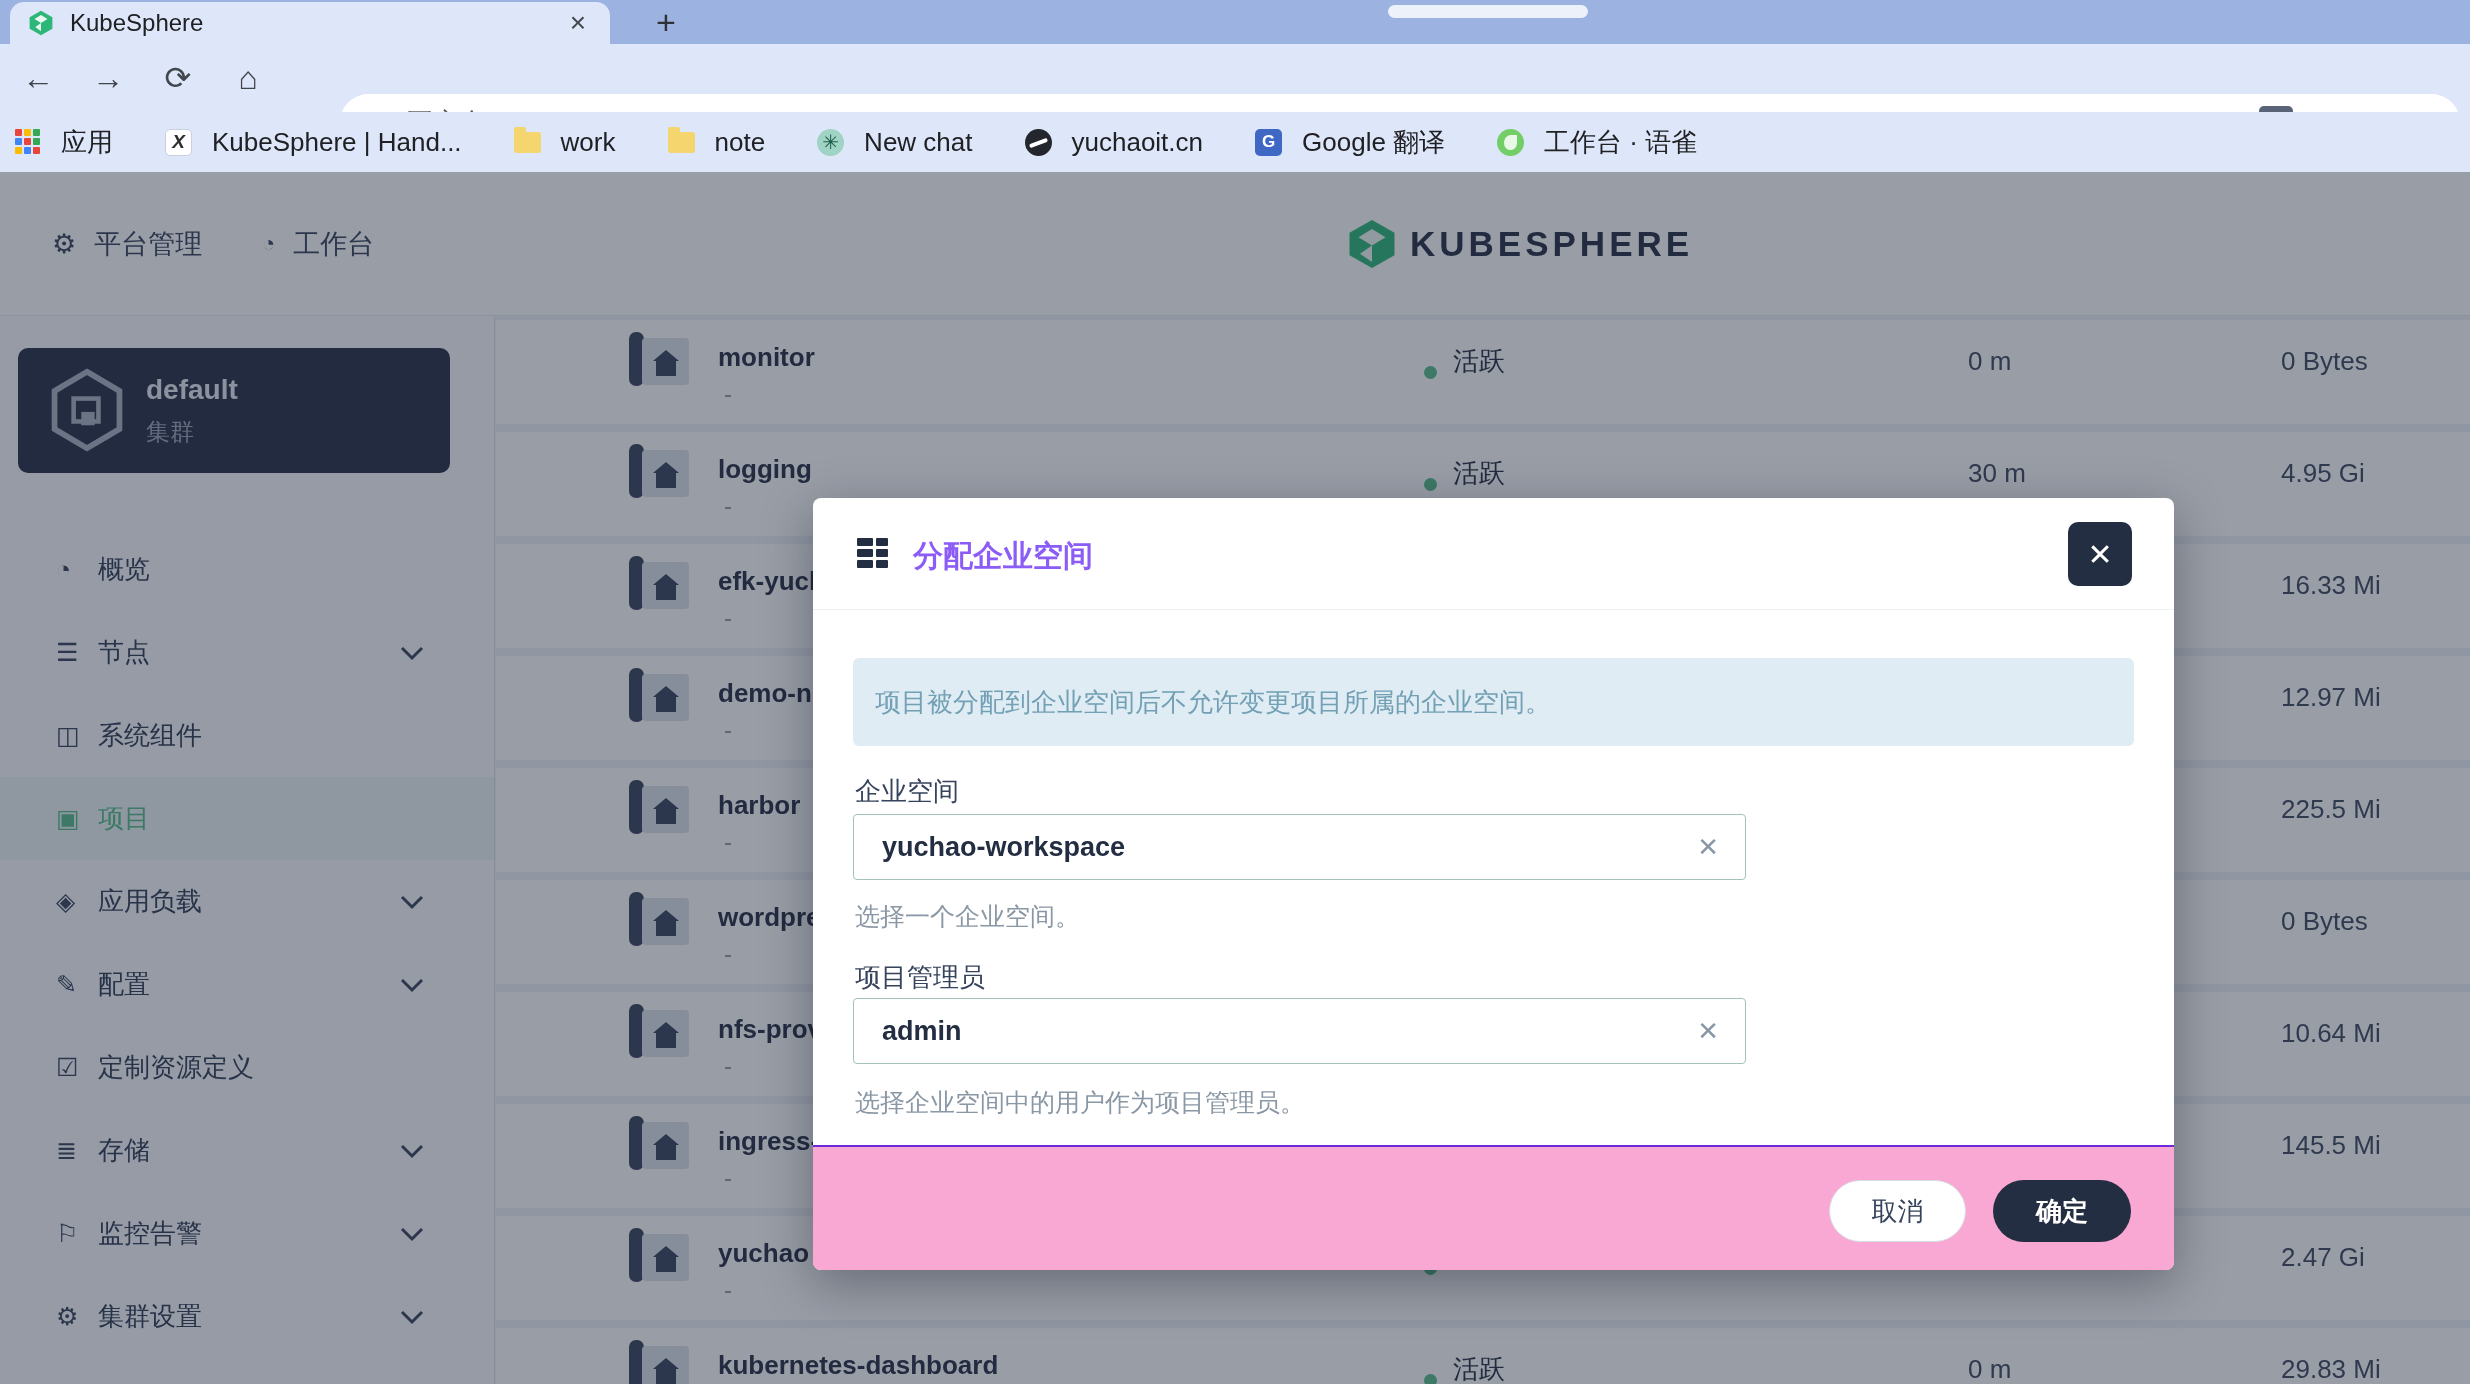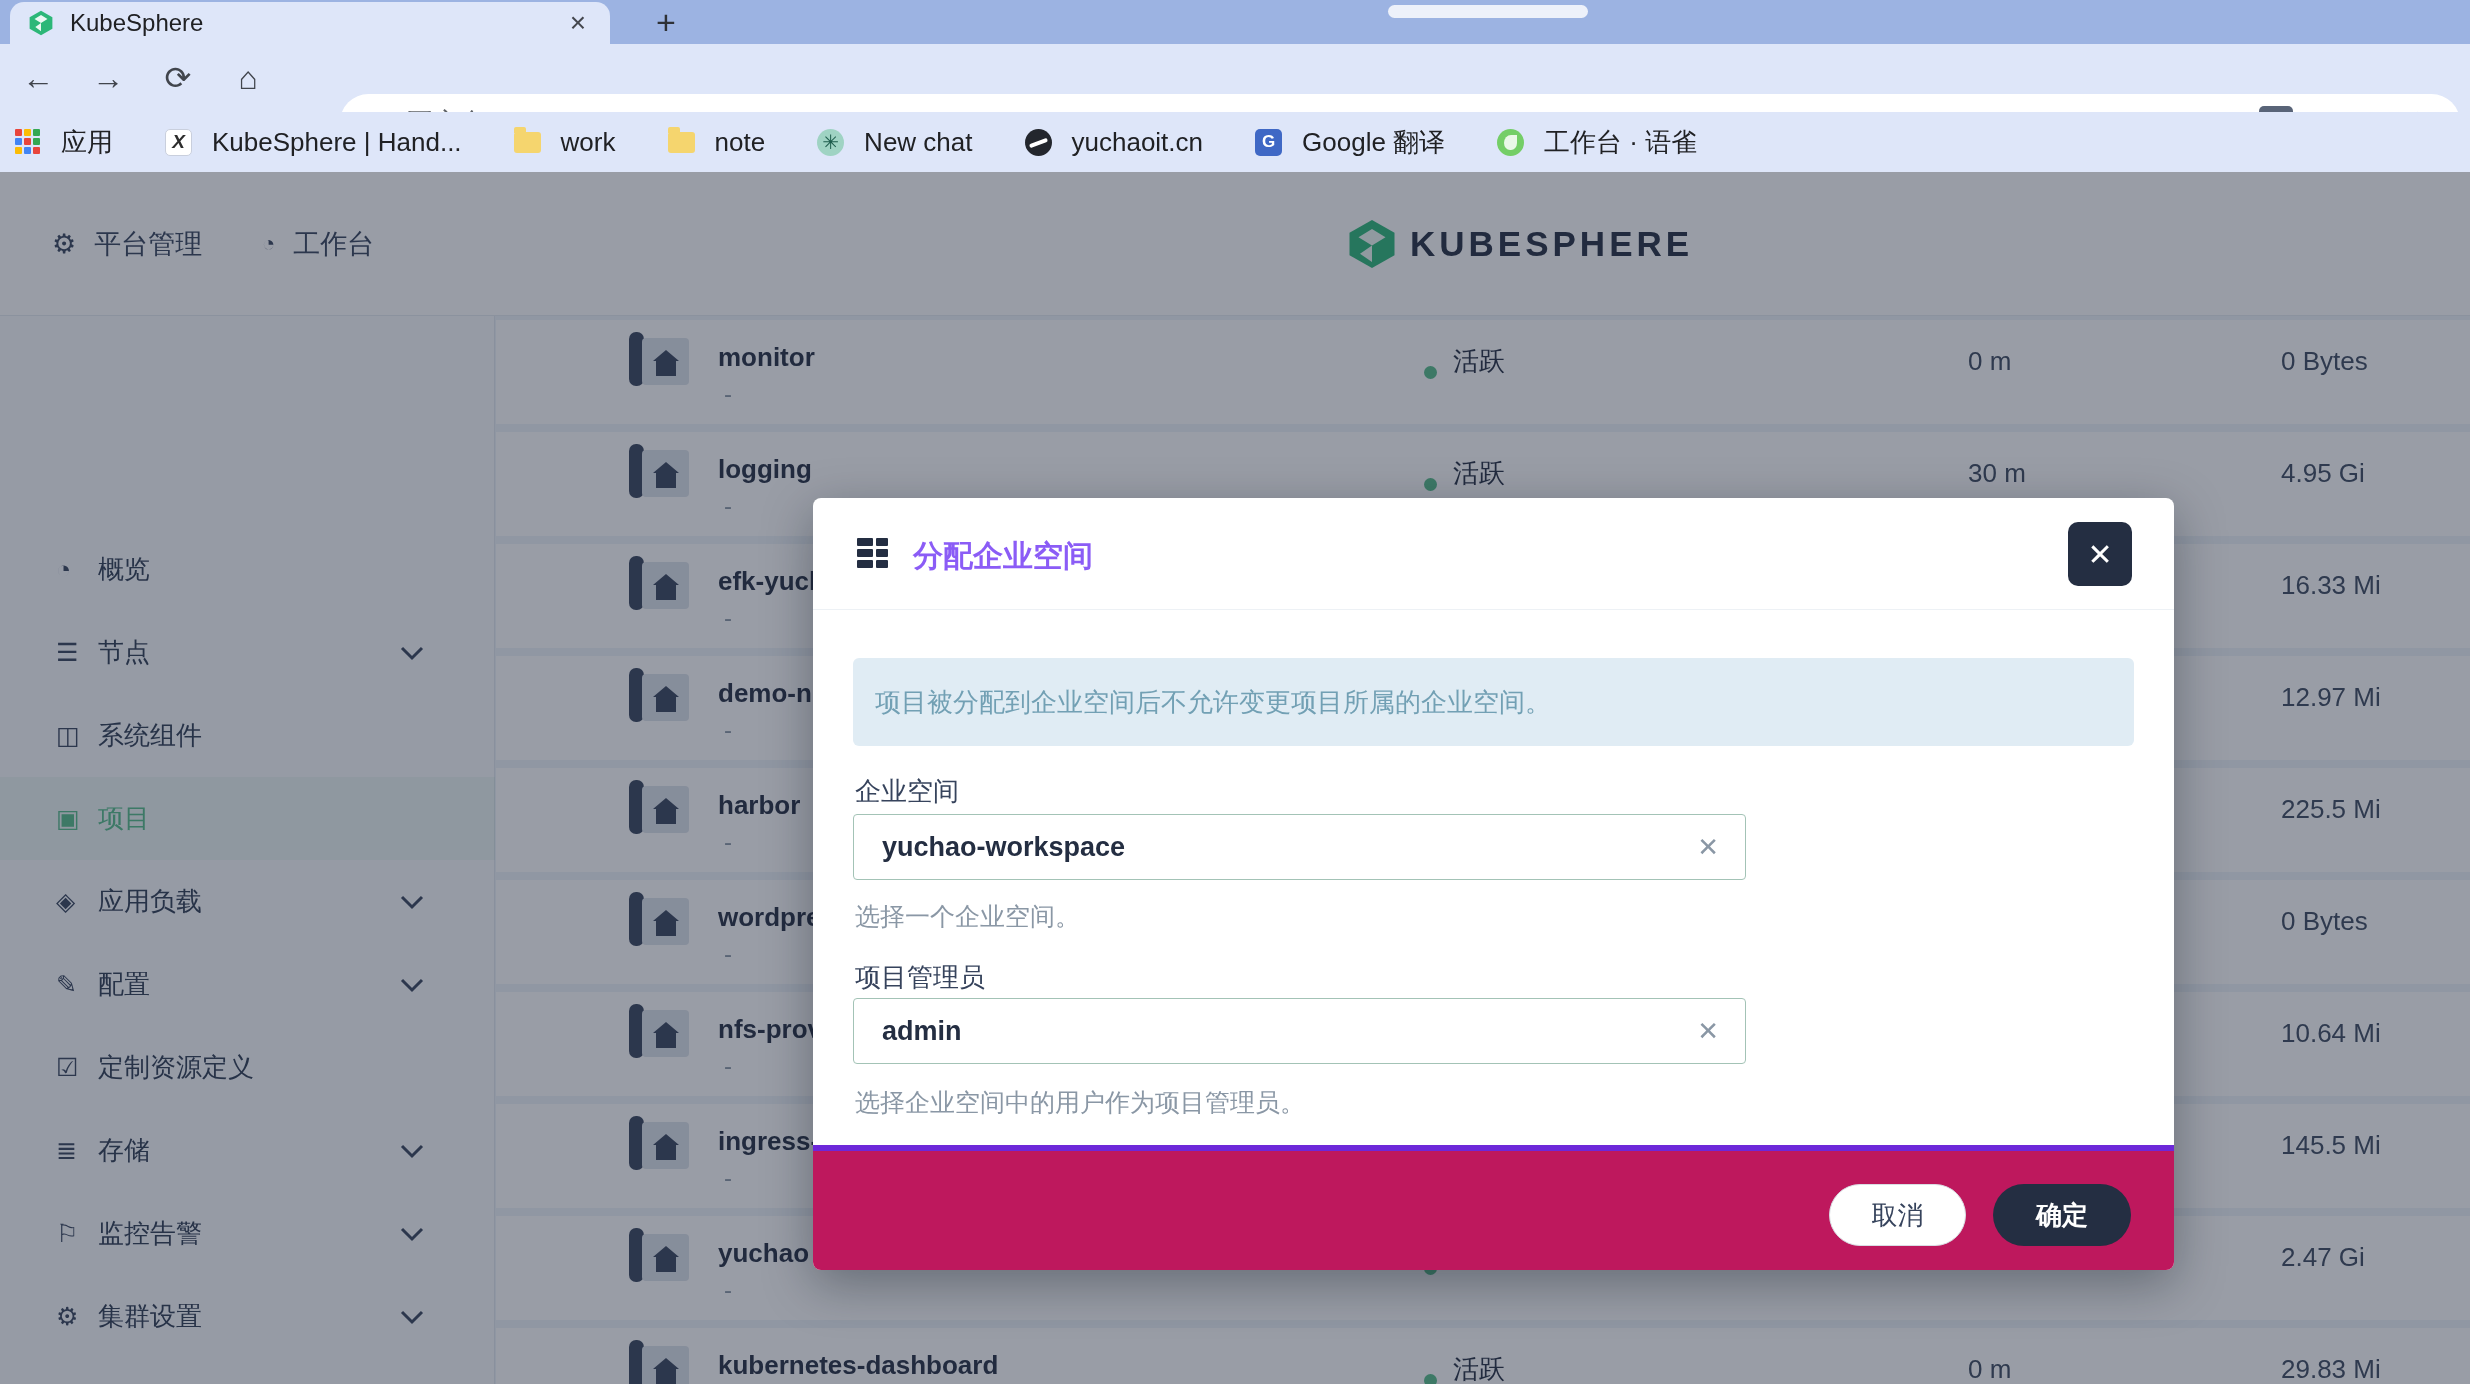--- a/index.html
+++ b/index.html
@@ -88,21 +88,21 @@
   .m-title{position:absolute;left:100px;top:38px;font-size:30px;font-weight:600;color:#8b5cf6;}
   .m-close{position:absolute;right:42px;top:24px;width:64px;height:64px;background:#242e42;border-radius:10px;
            display:flex;align-items:center;justify-content:center;color:#fff;font-size:30px;cursor:pointer;}
   .m-alert{position:absolute;left:40px;top:160px;width:1281px;height:88px;background:#e0ecf4;border-radius:6px;
            display:flex;align-items:center;padding-left:22px;font-size:26px;color:#72a0b4;}
   .m-label{position:absolute;left:42px;font-size:26px;color:#36435c;}
   .m-input{position:absolute;left:40px;width:893px;height:66px;border:1px solid #a3c3b6;border-radius:4px;background:#fff;}
   .m-value{position:absolute;left:28px;top:17px;font-size:27px;font-weight:600;color:#242e42;}
   .m-clear{position:absolute;right:26px;top:17px;font-size:26px;color:#8a97a5;cursor:pointer;}
   .m-helper{position:absolute;left:42px;font-size:25px;color:#8a97a5;}
-  .m-foot{position:absolute;left:0;bottom:0;width:100%;height:125px;background:#be185d;border-top:6px solid #6d28d9;border-radius:0 0 8px 8px;}
+  .m-foot{position:absolute;left:0;bottom:0;width:100%;height:125px;background:#f9a8d4;border-top:2px solid #6d28d9;border-radius:0 0 8px 8px;}
   .btn{position:absolute;top:33px;height:62px;border-radius:31px;display:flex;align-items:center;justify-content:center;
        font-size:26px;cursor:pointer;}
   .btn-cancel{left:1016px;width:137px;background:#fff;border:1px solid #d8dde3;color:#36435c;}
   .btn-ok{left:1180px;width:138px;background:#242e42;color:#fff;font-weight:600;}
 </style>
 </head>
 <body>
 
 <div class="screen">
 
@@ -197,20 +197,29 @@
       <div class="logo">
         <svg width="48" height="52" viewBox="0 0 32 34">
           <polygon points="16,1 31,9.5 31,24.5 16,33 1,24.5 1,9.5" fill="#2cb778"></polygon>
           <polygon points="16,7 25,12.5 16,18 16,29 8,23.5 16,18 7,12.5" fill="#ffffff" opacity="0.92"></polygon>
         </svg>
         <span class="logo-text">KUBESPHERE</span>
       </div>
     </div>
 
     <div class="sidebar">
+      <div class="cluster-card">
+        <svg width="78" height="84" viewBox="0 0 40 44" style="position:absolute;left:30px;top:20px">
+          <polygon points="20,2 37,12 37,32 20,42 3,32 3,12" fill="none" stroke="#aab3c0" stroke-width="3"></polygon>
+          <rect x="13" y="16" width="13" height="12" fill="none" stroke="#aab3c0" stroke-width="2.4"></rect>
+          <rect x="17" y="23" width="7" height="7" fill="#aab3c0"></rect>
+        </svg>
+        <span class="cluster-name">default</span>
+        <span class="cluster-type">集群</span>
+      </div>
       <div class="menu" id="menu">
           <div class="mi">
             <span class="glyph">◔</span>
             <span>概览</span>
           </div>
           <div class="mi">
             <span class="glyph">☰</span>
             <span>节点</span>
             <svg width="26" height="16" viewBox="0 0 26 16" class="chev">
               <polyline points="3,3 13,13 23,3" fill="none" stroke="#36435c" stroke-width="3"></polyline>

